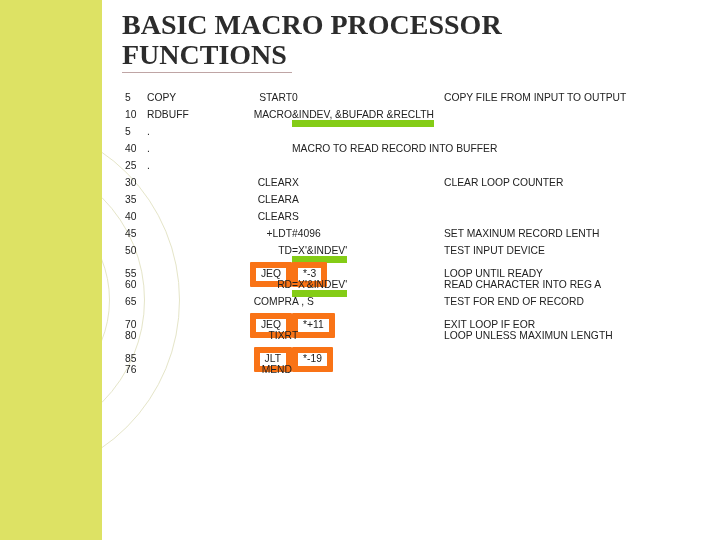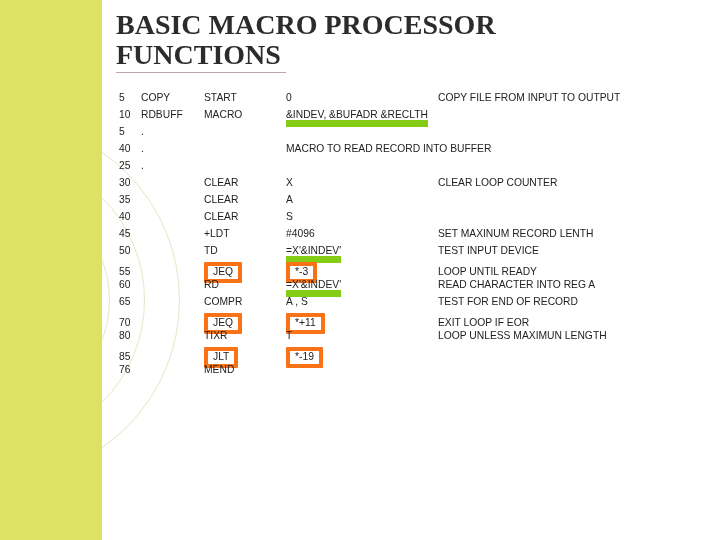--- a/index.html
+++ b/index.html
@@ -28,21 +28,21 @@
     position: absolute;
     left: 0;
     top: 0;
     width: 102px;
     height: 540px;
     background: #dde264;
     z-index: 1;
   }
   .content {
     position: absolute;
-    left: 104px;
+    left: 110px;
     top: 0;
     right: 0;
     height: 100%;
     z-index: 2;
     background: transparent;
   }
   .title {
     font-family: "Times New Roman", serif;
     font-weight: bold;
     font-size: 28px;
@@ -67,26 +67,26 @@
     color: #222;
   }
   .row {
     display: flex;
     align-items: baseline;
     height: 17px;
     white-space: nowrap;
   }
   .c-line { width: 22px; }
   .c-lbl  { width: 63px; }
-  .c-op   { width: 82px; position: relative; }
+  .c-op   { width: 82px; position: relative; text-align: right; }
   .c-arg  { width: 152px; position: relative; }
   .c-cmt  { flex: 1; }
   .redbox {
     display: inline-block;
-    border: 4px solid #f97316;
+    border: 6px solid #f97316;
     padding: 0 5px 1px 5px;
     border-radius: 1px;
     line-height: 1.15;
   }
   .redunder {
     display: inline-block;
     border-bottom: 7px solid #84cc16;
     padding-bottom: 0;
   }
 </style>

